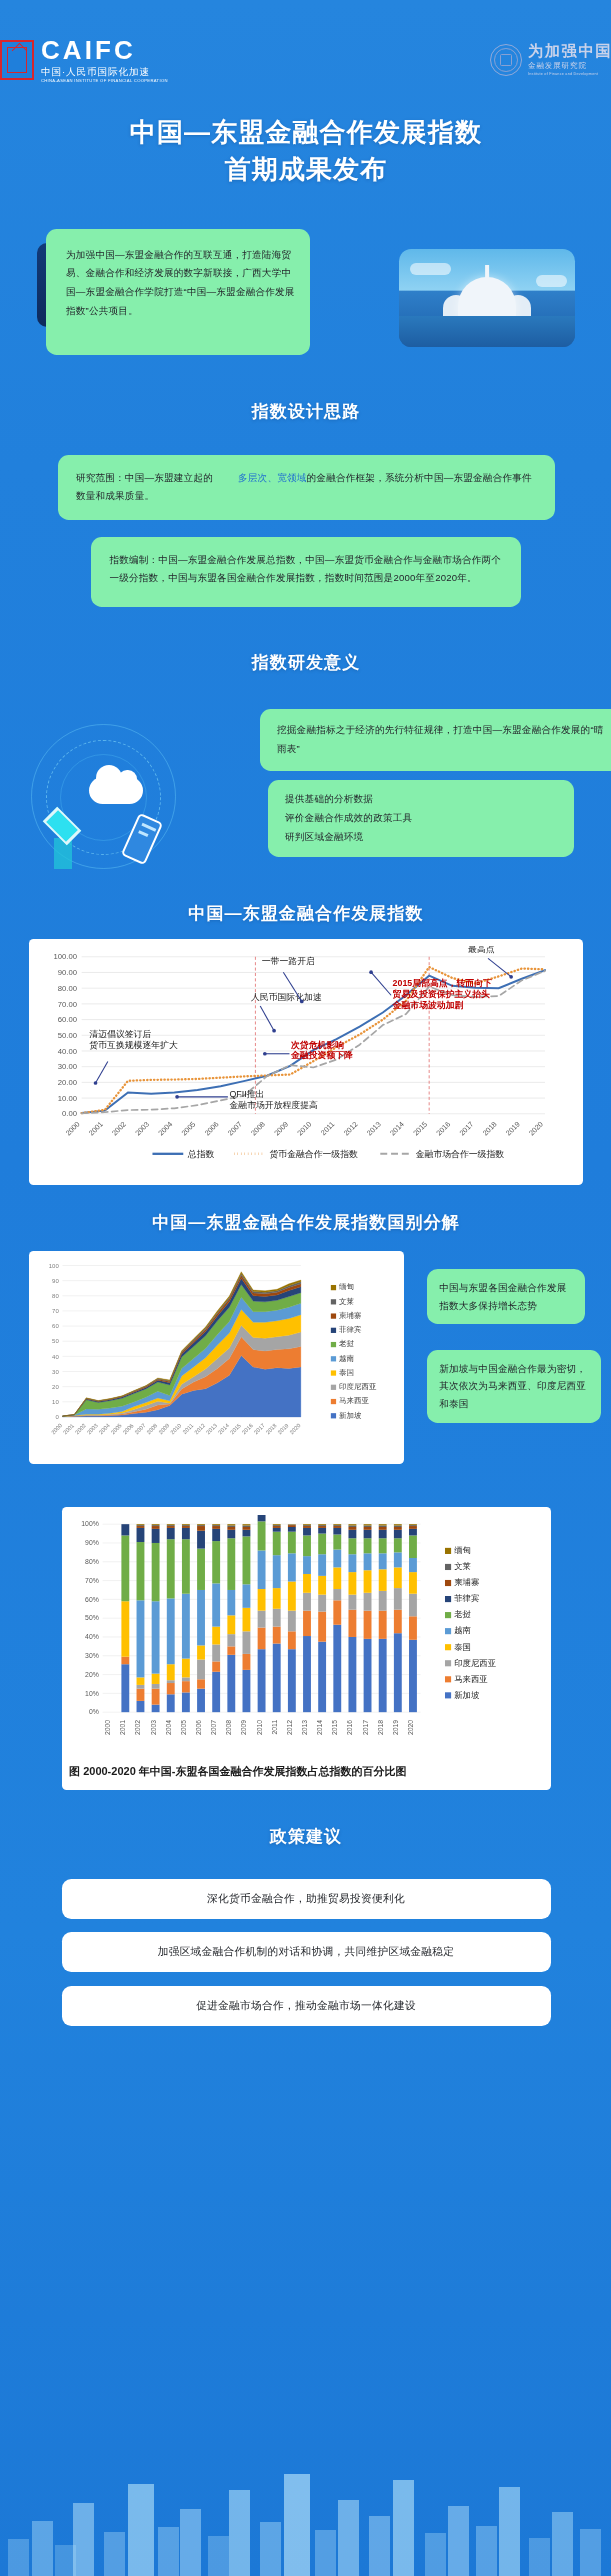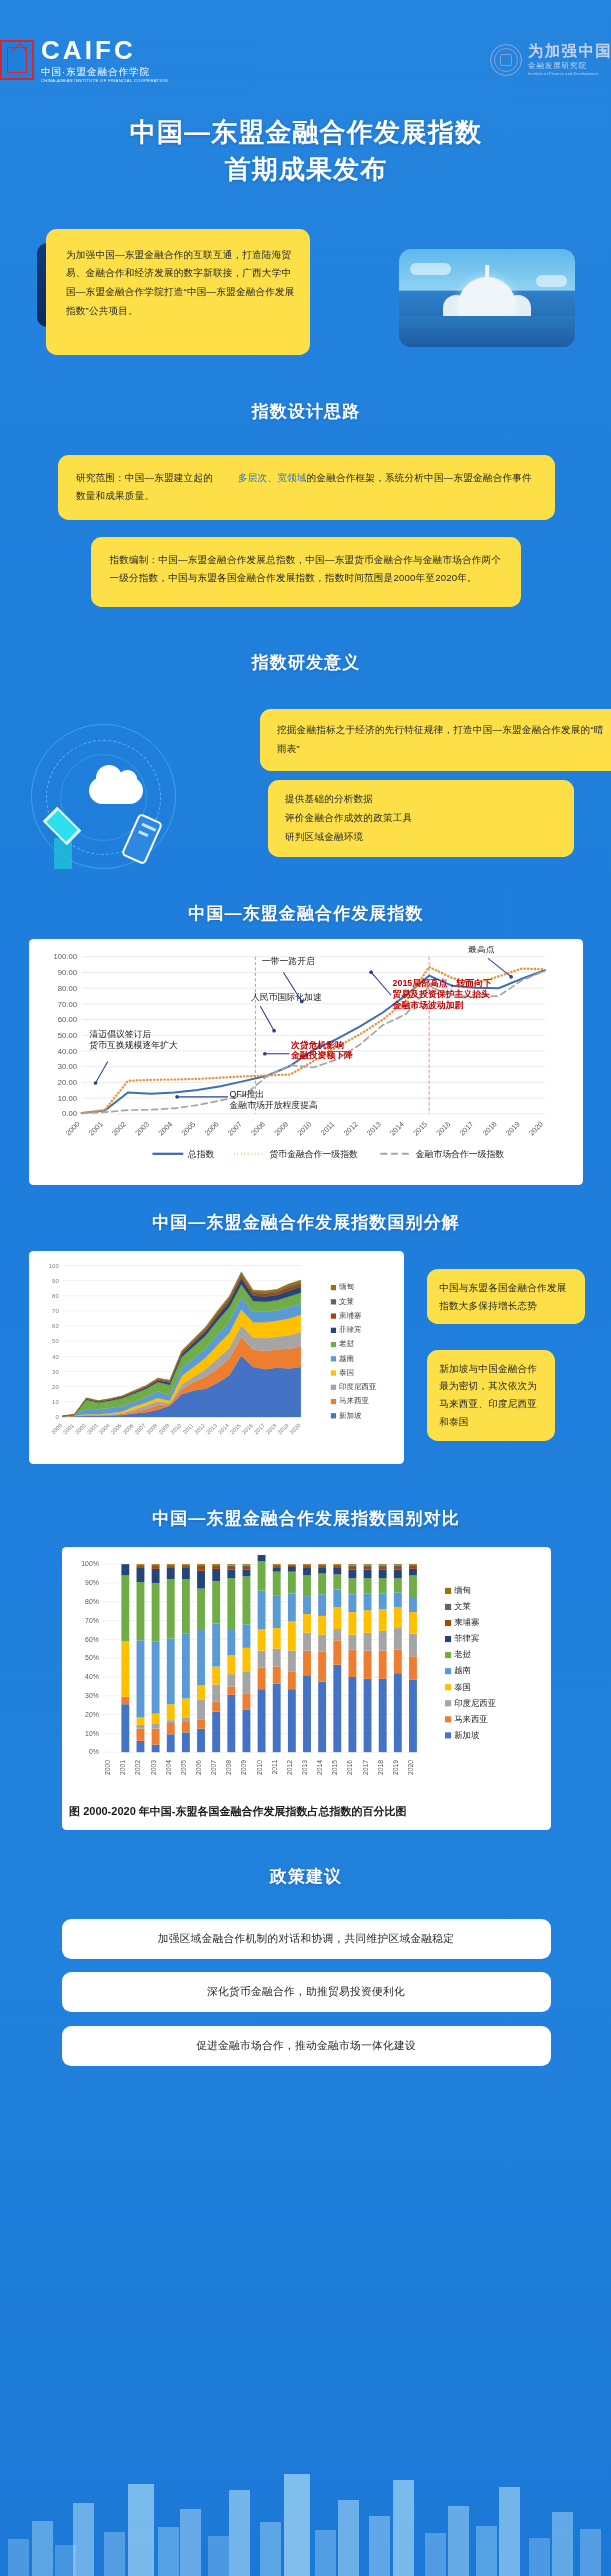--- a/index.html
+++ b/index.html
@@ -87,21 +87,21 @@
   .intro-img .cloud{
     position:absolute; width:41px; height:12.2px; background:rgba(255,255,255,.55); border-radius:7.6px;
   }
 
   
   .sec-title {
     text-align:center; color:#fff; font-size:17px; font-weight:700; letter-spacing:1.1px;
     text-shadow:0 0.8px 3.1px rgba(0,40,90,.25);
   }
   .card {
-    background:#fde047; border-radius:10.7px; color:#23262b;
+    background:#86efac; border-radius:10.7px; color:#23262b;
     font-size:9.6px; line-height:1.95; letter-spacing:0.2px;
   }
   .hl { color:#1f6fd0;padding-left:25px; }
 
   
   .sig-wrap { position:relative; height:176px; }
   .tech-art {
     position:absolute; left:13.8px; top:17px; width:214px; height:153px; overflow:hidden;
   }
   .ring {
@@ -145,21 +145,21 @@
   .bldg { position:absolute; bottom:0; background:rgba(175,225,250,.55); }
 </style>
 </head>
 <body>
 
 <div class="logos">
   <div class="logo-caifc">
     <div class="logo-mark"></div>
     <div class="logo-txt">
       <div class="big">CAIFC</div>
-      <div class="mid">中国·东盟金融合作学院</div>
+      <div class="mid">中国·人民币国际化加速</div>
       <div class="sml">CHINA-ASEAN INSTITUTE OF FINANCIAL COOPERATION</div>
     </div>
   </div>
   <div class="logo-nankai">
     <div class="seal"></div>
     <div class="nk-txt">
       <div class="n1">为加强中国</div>
       <div class="n2">金融发展研究院</div>
       <div class="n3">Institute of Finance and Development</div>
     </div>
@@ -380,26 +380,25 @@
           <text x="403" y="156" font-size="10" fill="#404040">泰国</text>
           <rect x="392" y="169" width="7" height="7" fill="#a5a5a5"></rect>
           <text x="403" y="175" font-size="10" fill="#404040">印度尼西亚</text>
           <rect x="392" y="188" width="7" height="7" fill="#ed7d31"></rect>
           <text x="403" y="194" font-size="10" fill="#404040">马来西亚</text>
           <rect x="392" y="207" width="7" height="7" fill="#4472c4"></rect>
           <text x="403" y="213" font-size="10" fill="#404040">新加坡</text>
         </svg>
     </div>
     <div class="card" style="position:absolute;left:427px;top:18.4px;width:158px;padding:10px 12.2px;font-size:9.6px;line-height:1.85;">中国与东盟各国金融合作发展指数大多保持增长态势</div>
-    <div class="card" style="position:absolute;left:427px;top:99px;width:128px;padding:10px 12.2px;font-size:9.6px;line-height:1.85;">新加坡与中国金融合作最为密切，其次依次为马来西亚、印度尼西亚和泰国</div>
+    <div class="card" style="position:absolute;left:427px;top:99px;width:174px;padding:10px 12.2px;font-size:9.6px;line-height:1.85;">新加坡与中国金融合作最为密切，其次依次为马来西亚、印度尼西亚和泰国</div>
   </div>
 </div>
 
 <div style="margin-top:27.5px;">
-  <div class="sec-title">中国—东盟金融合作发展指数国别对比</div>
   <div class="chart-box" style="width:489px;margin:17px auto 0;">
     <svg class="chart-svg" id="bar-chart" viewBox="0 0 620 320">
         <line x1="44" y1="258" x2="460" y2="258" stroke="#e0e0e0" stroke-width="0.6"></line>
         <text x="39" y="261" font-size="9" fill="#595959" text-anchor="end">0%</text>
         <line x1="44" y1="233.4" x2="460" y2="233.4" stroke="#e0e0e0" stroke-width="0.6"></line>
         <text x="39" y="236.4" font-size="9" fill="#595959" text-anchor="end">10%</text>
         <line x1="44" y1="208.8" x2="460" y2="208.8" stroke="#e0e0e0" stroke-width="0.6"></line>
         <text x="39" y="211.8" font-size="9" fill="#595959" text-anchor="end">20%</text>
         <line x1="44" y1="184.2" x2="460" y2="184.2" stroke="#e0e0e0" stroke-width="0.6"></line>
         <text x="39" y="187.2" font-size="9" fill="#595959" text-anchor="end">30%</text>
@@ -654,22 +653,22 @@
         <rect x="492" y="232" width="8" height="8" fill="#4472c4"></rect>
         <text x="504" y="239" font-size="11" fill="#262626">新加坡</text>
       </svg>
     <div style="text-align:left;font-size:11px;color:#1a1a1a;padding:4.6px 0 3.1px;font-weight:700;">图  2000-2020 年中国-东盟各国金融合作发展指数占总指数的百分比图</div>
   </div>
 </div>
 
 <div style="margin-top:35px;">
   <div class="sec-title">政策建议</div>
   <div style="margin-top:31px;">
+    <div class="policy-card">深化货币金融合作，助推贸易投资便利化</div>
     <div class="policy-card">加强区域金融合作机制的对话和协调，共同维护区域金融稳定</div>
-    <div class="policy-card">深化货币金融合作，助推贸易投资便利化</div>
     <div class="policy-card">促进金融市场合作，推动金融市场一体化建设</div>
   </div>
 </div>
 
 <div class="skyline" id="skyline">
     <div class="bldg" style="left: 7.6px; width: 21.4px; height: 37px; background: rgba(190, 232, 252, 0.3);"></div>
     <div class="bldg" style="left: 32px; width: 21.4px; height: 55px; background: rgba(190, 232, 252, 0.4);"></div>
     <div class="bldg" style="left: 55px; width: 21.4px; height: 31px; background: rgba(190, 232, 252, 0.26);"></div>
     <div class="bldg" style="left: 73px; width: 21.4px; height: 73px; background: rgba(190, 232, 252, 0.5);"></div>
     <div class="bldg" style="left: 104px; width: 21.4px; height: 44px; background: rgba(190, 232, 252, 0.34);"></div>

